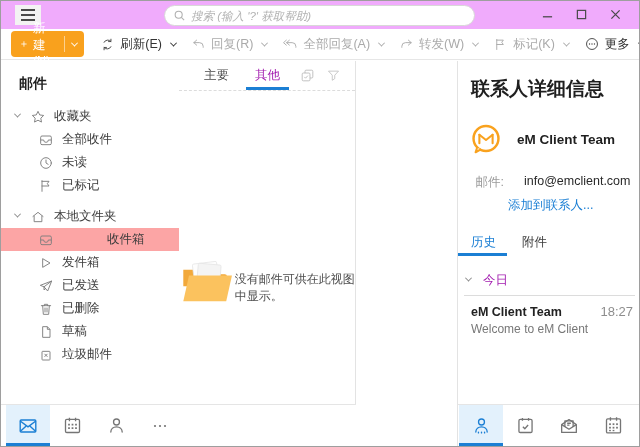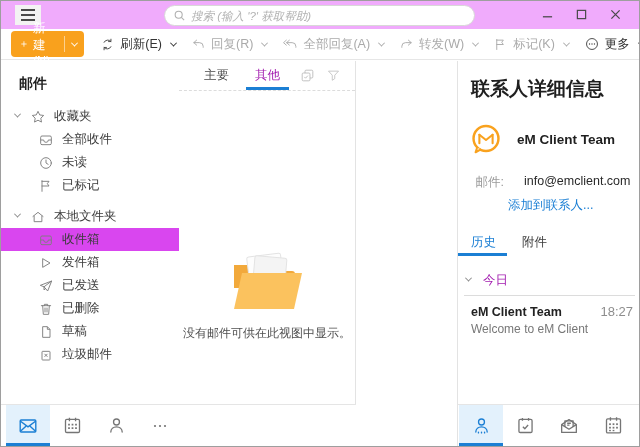--- a/index.html
+++ b/index.html
@@ -45,40 +45,40 @@
   .contactpane { left:457px; width:183px; }
 
   
   .fp-title { font-weight:bold; font-size:14px; color:#1f1f1f; padding:14px 0 12px 18px; }
   .tree-row { display:flex; align-items:center; height:23px; cursor:pointer; color:#3c3c3c; }
   .tree-row .twisty { width:8px; height:8px; margin-left:14px; color:#8a8a8a; display:flex; align-items:center; }
   .tree-row .twisty .chev { margin:0 0 2px 0; border-color:#8a8a8a; }
   .tree-row .ticon { width:17px; height:17px; margin-left:7px; color:#7d7d7d; flex:0 0 auto; display:flex; align-items:center; }
   .tree-row.child .ticon { margin-left:37px; }
   .tree-row .tlabel { margin-left:7px; }
-  .tree-row.selected { background:#d946ef; }
+  .tree-row.selected { background:#fca5a5;gap:45px; }
   .tree-gap { height:8px; }
 
   
   .bottomnav { position:absolute; left:0; bottom:0; height:42px; display:flex; border-top:1px solid #e5e5e5; background:#fff; }
   .bn-left  { width:355px; padding-left:5px; }
   .bn-right { left:457px; width:183px; padding-left:1px; }
   .bn-item { width:44px; height:100%; display:flex; align-items:center; justify-content:center;
              color:#757575; cursor:pointer; position:relative; }
   .bn-item.active { background:#e3f1fc; color:#1b7fd4; }
   .bn-item.active::after { content:""; position:absolute; left:0; right:0; bottom:0; height:3px; background:#1b7fd4; }
 
   
   .lp-tabs { display:flex; align-items:center; height:30px; border-bottom:1px dashed #dcdcdc; padding-left:12px; }
   .lp-tab { padding:0 13px; height:100%; display:flex; align-items:center; cursor:pointer; color:#4a4a4a; position:relative; }
   .lp-tab.active { color:#a21caf; }
   .lp-tab.active::after { content:""; position:absolute; left:4px; right:4px; bottom:0; height:3px; background:#1b7fd4; }
   .lp-icons { display:flex; align-items:center; gap:10px; margin-left:6px; color:#bdbdbd; }
   .lp-icons span { cursor:pointer; display:flex; }
-  .empty-state { display:flex; flex-direction:column; align-items:center; margin-top:160px; }
+  .empty-state { display:flex; flex-direction:row; align-items:center; margin-top:160px; }
   .empty-text { margin-top:12px; font-size:12px; color:#4f4f4f; }
 
   
   .cp-title { font-weight:bold; font-size:19px; color:#1f1f1f; padding:15px 0 0 13px; }
   .cp-card { display:flex; align-items:center; padding:20px 0 0 11px; }
   .cp-name { font-weight:bold; font-size:13.5px; color:#1f1f1f; margin-left:14px; }
   .cp-row { display:flex; padding:18px 0 0 4px; font-size:12.5px; }
   .cp-label { width:42px; color:#9a9a9a; text-align:right; margin-right:20px; flex:0 0 auto; }
   .cp-value { color:#2a2a2a; }
   .cp-link { color:#1b7fd4; padding:6px 0 0 50px; cursor:pointer; font-size:12.5px; }

